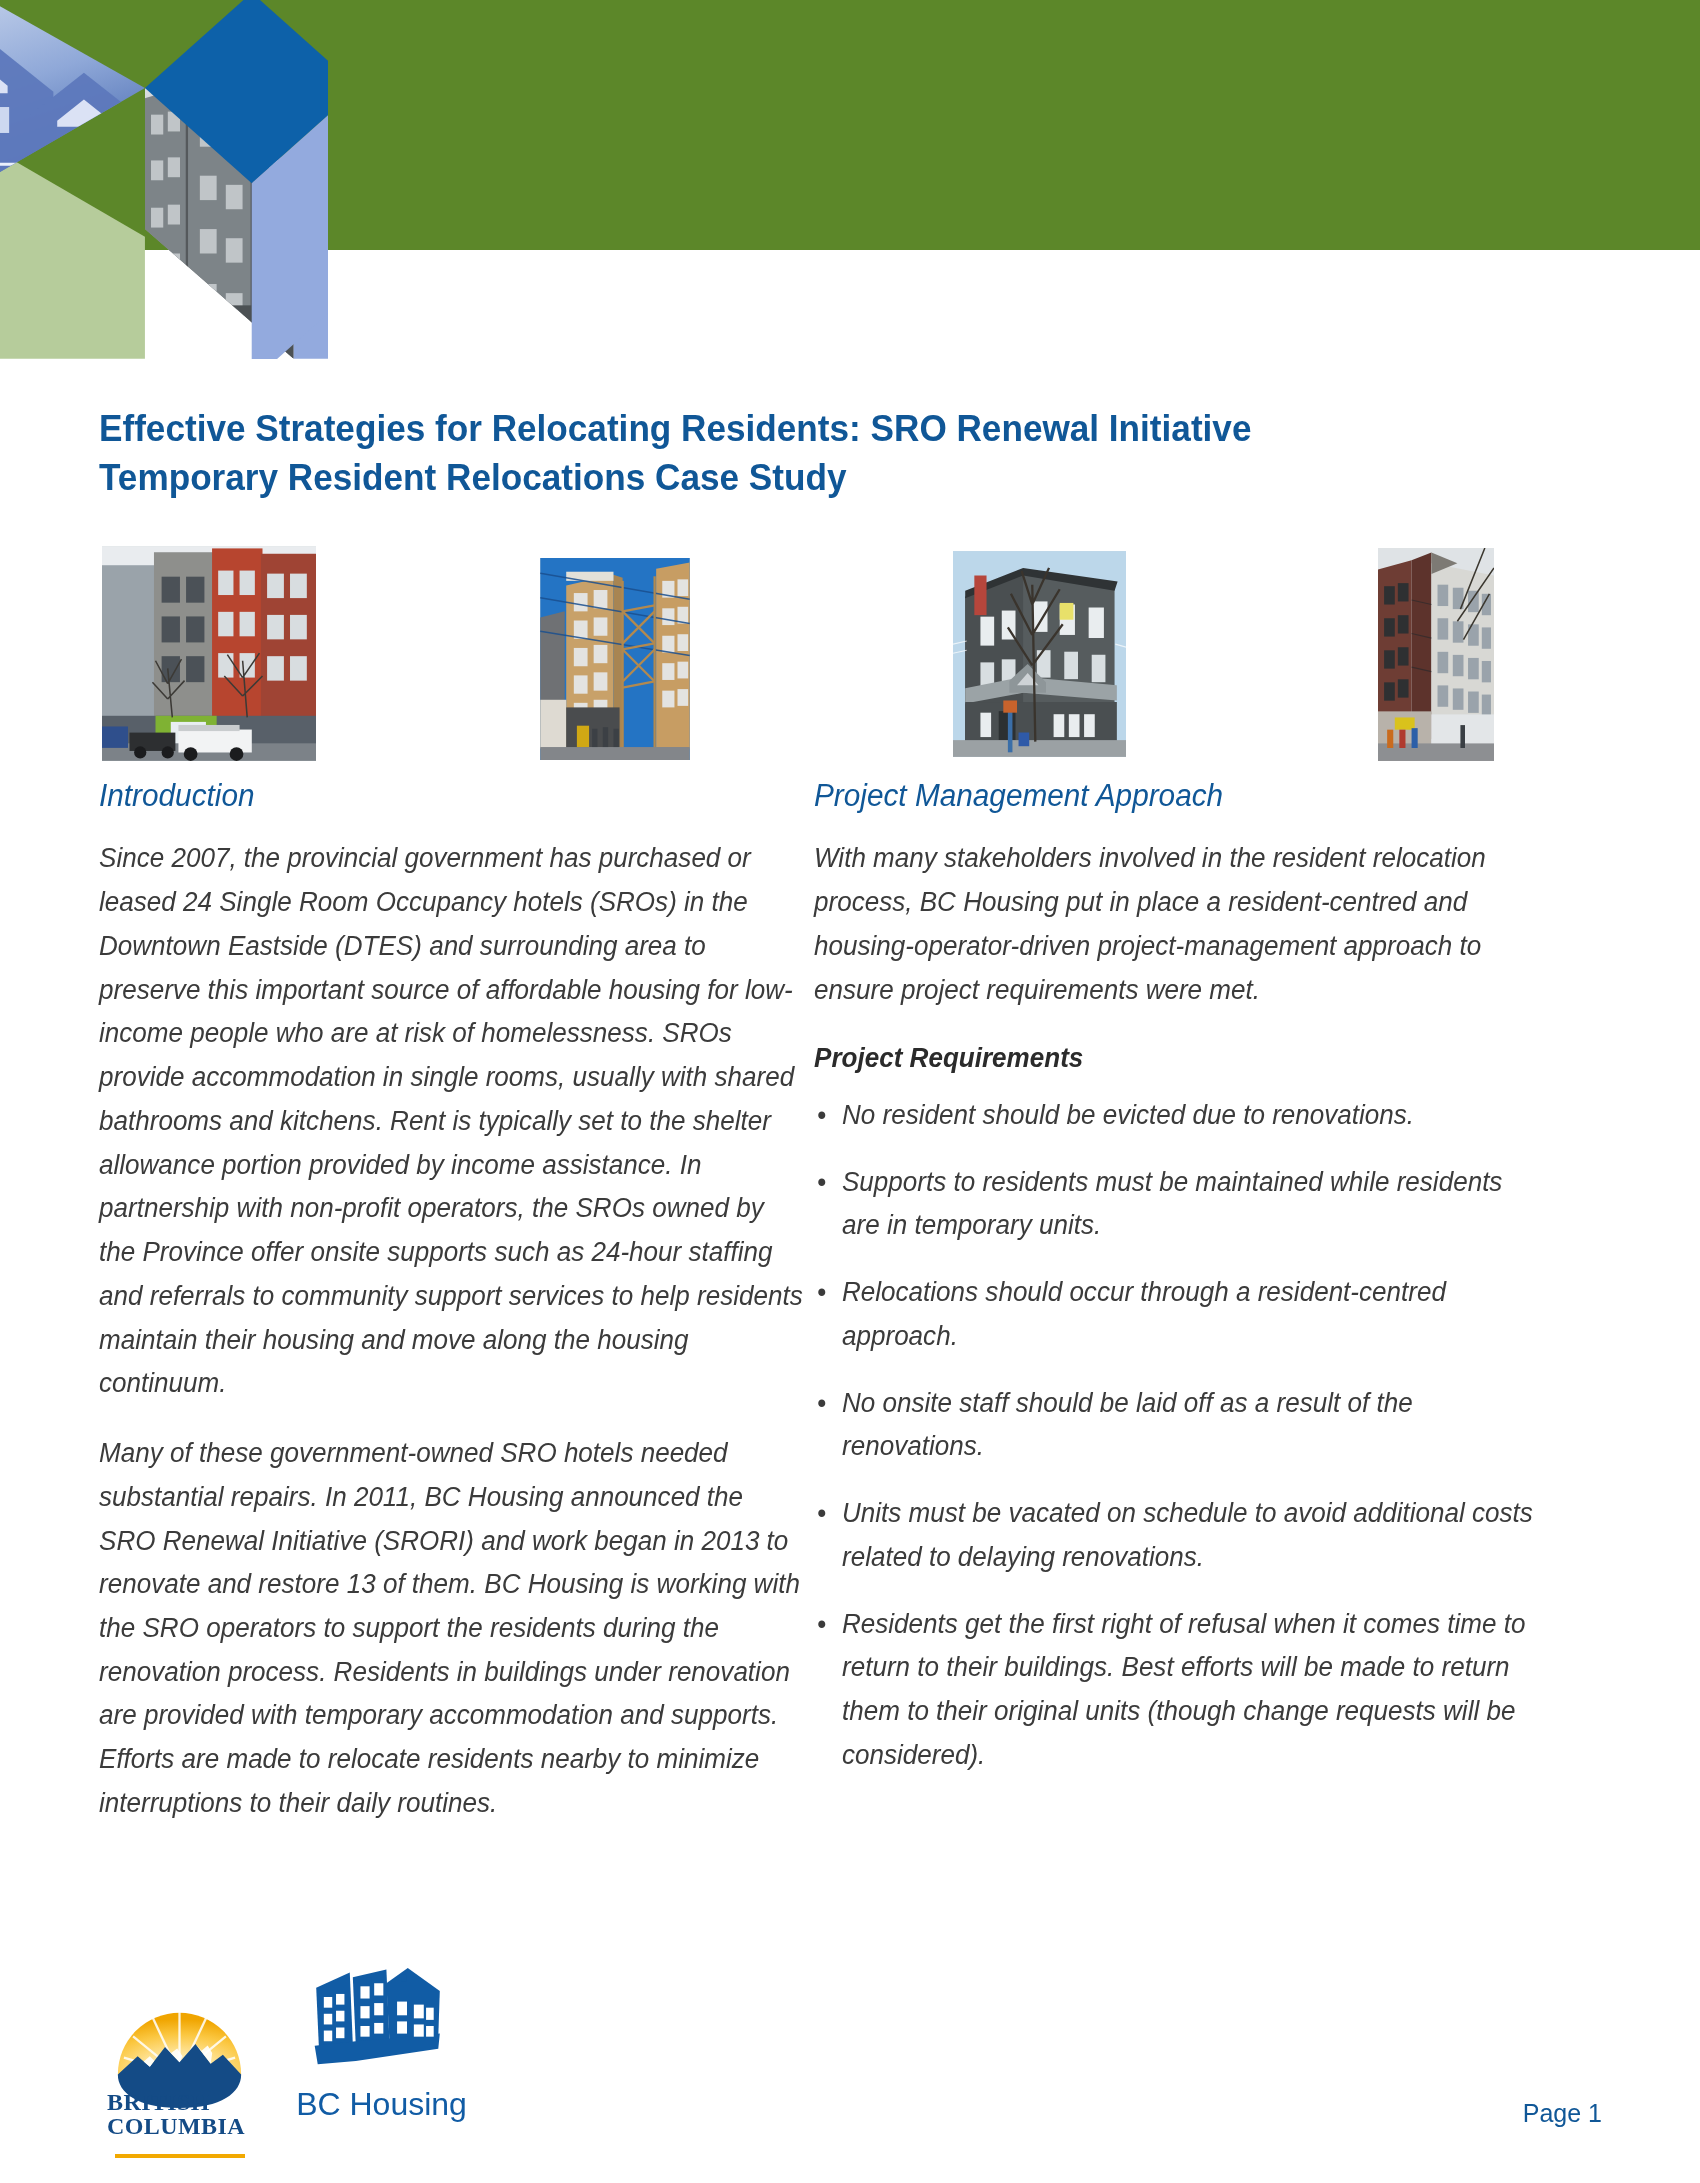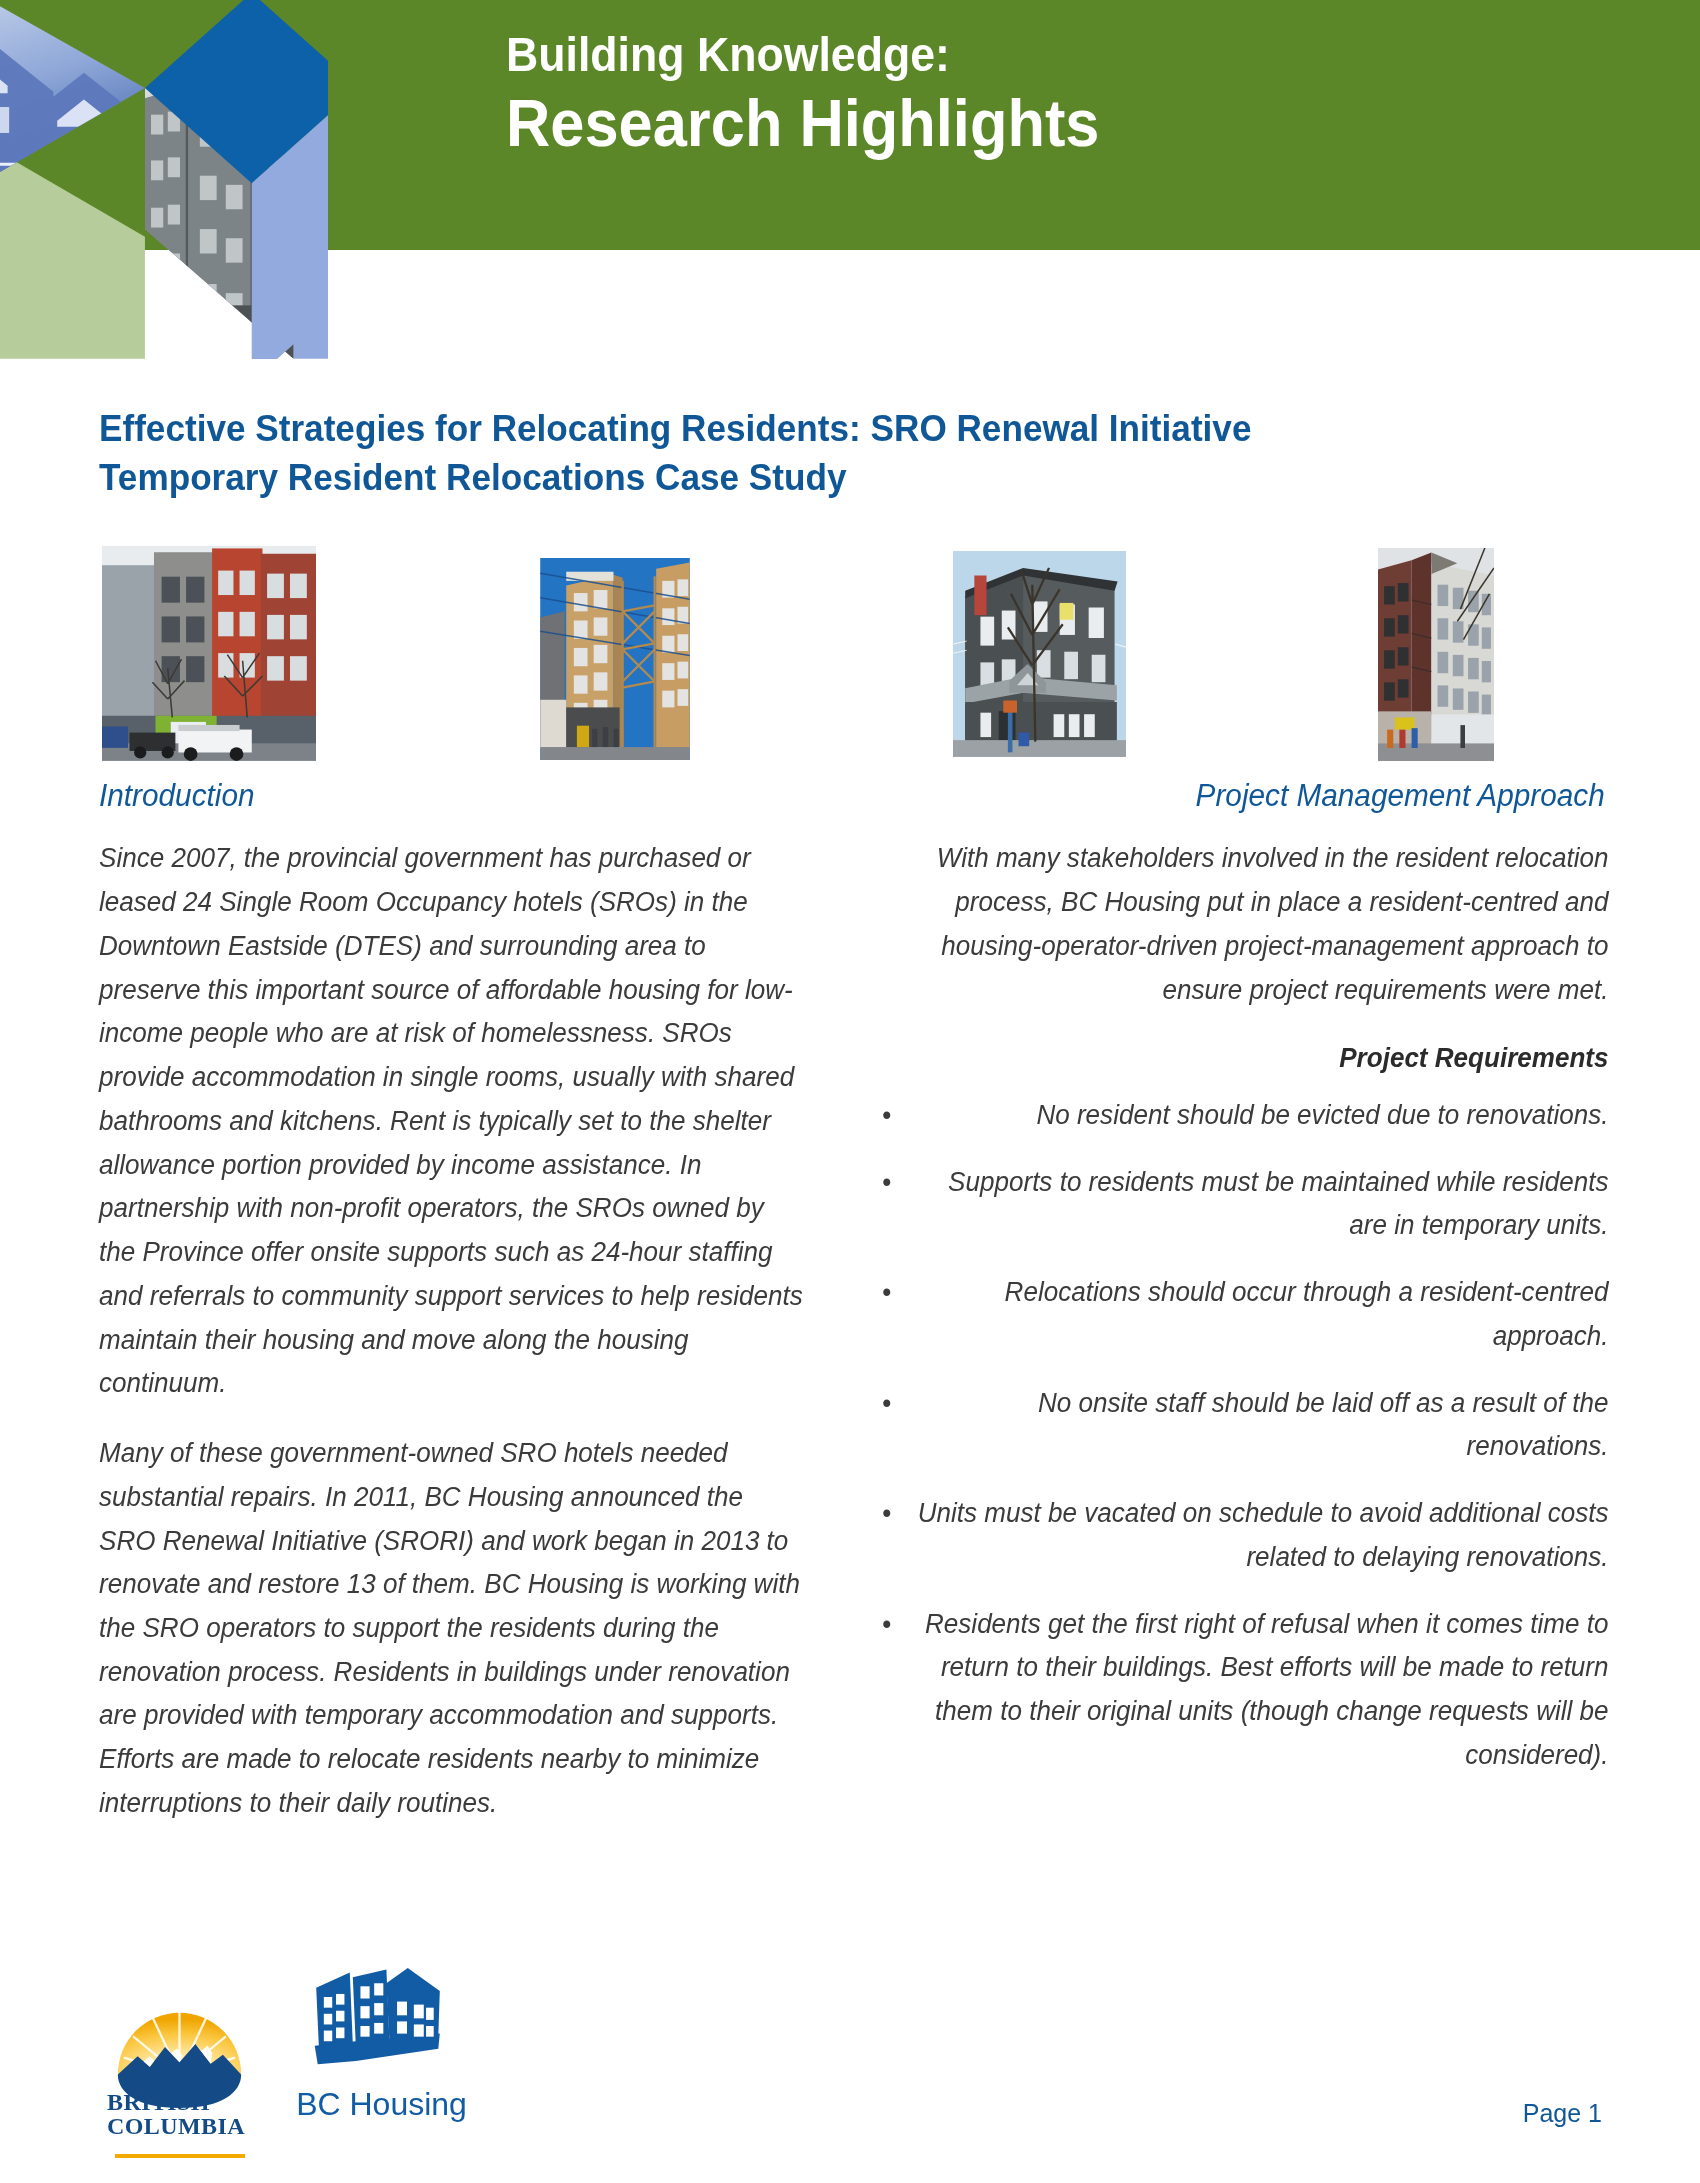--- a/index.html
+++ b/index.html
@@ -89,21 +89,21 @@
     background: #cfd6dd;
   }
 
   
   .col {
     position: absolute;
     top: 779px;
     font-style: italic;
   }
   .col-left  { left: 99px;  width: 733px; }
-  .col-right { left: 879px; width: 756px; text-align: right; }
+  .col-right { left: 814px; width: 756px; }
 
   .sec-head {
     color: #105797;
     font-size: 31px;
     font-weight: normal;
     margin: 0 0 24.4px 0;
     line-height: 1.1;
     transform: scaleX(0.96);
     transform-origin: left top;
   }
@@ -313,24 +313,20 @@
       <polygon points="385,215 385,470 290,412 290,162" fill="none"></polygon>
 
       <polygon points="190,115 330,-10 470,115 330,240" fill="#0D61A9"></polygon>
 
       <polygon points="330,240 470,115 470,375 330,500" fill="#93AADE"></polygon>
 
       <polygon points="470,115 560,115 560,375 470,375" fill="#5C8729"></polygon>
     </svg>
   </div>
 
-  <div class="header-titles">
-    <div class="title-line1">Building Knowledge:</div>
-    <div class="title-line2">Research Highlights</div>
-  </div>
 </div>
 
 <div class="doc-title">
   <div>Effective Strategies for Relocating Residents: SRO Renewal Initiative</div>
   <div>Temporary Resident Relocations Case Study</div>
 </div>
 
 <div class="photo-strip">
 
   <div class="photo" style="left:102px; top:12.2px; width:214px; height:215px;">

